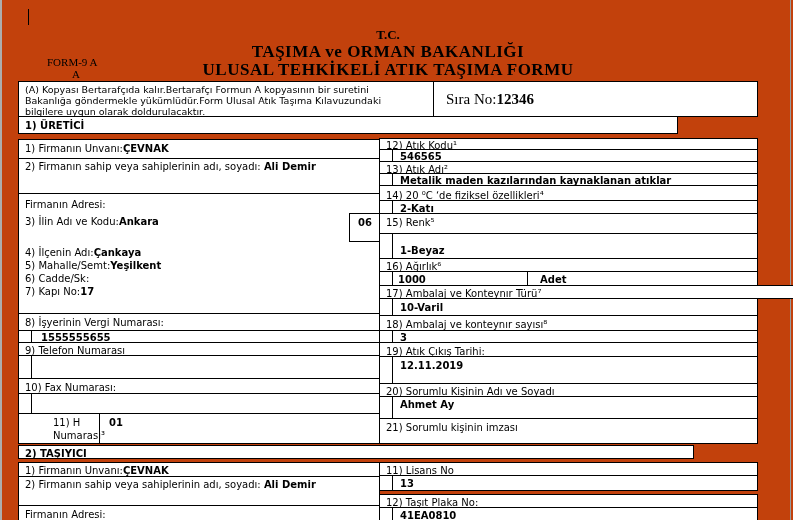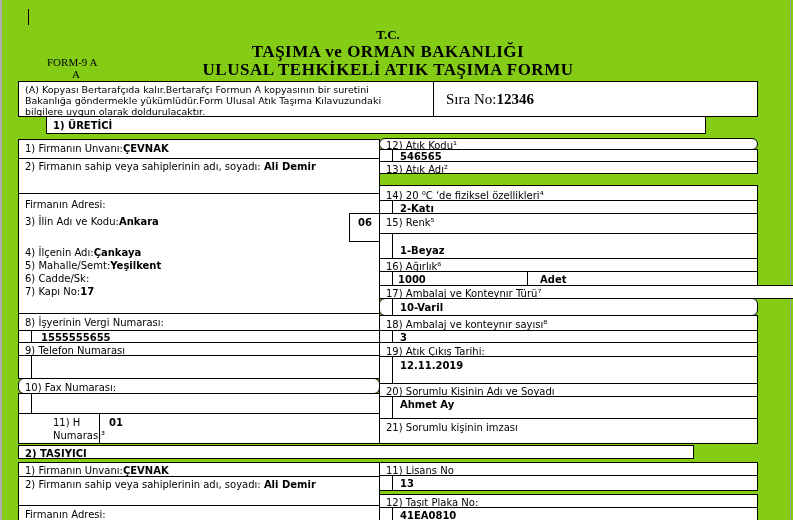--- a/index.html
+++ b/index.html
@@ -1,16 +1,16 @@
 <!DOCTYPE html>
 <html><head>
 <meta charset="utf-8">
 <style>
   html,body{margin:0;padding:0;background:#fff;}
-  #canvas{position:relative;width:793px;height:520px;overflow:hidden;background:#84cc16;
+  #canvas{position:relative;width:793px;height:520px;overflow:hidden;background:#c2410c;
           font-family:"DejaVu Sans",sans-serif;color:#000;}
   .edge-left{position:absolute;left:0;top:0;width:2px;height:520px;background:#adadad;}
   .edge-right{position:absolute;left:790px;top:0;width:1px;height:520px;background:#9a9a9a;}
   .caret{position:absolute;left:28px;top:9px;width:1px;height:16px;background:#000;}
   .hdr{position:absolute;left:18px;width:740px;text-align:center;
        font-family:"Liberation Serif",serif;font-weight:bold;white-space:nowrap;}
   .form9{position:absolute;font-family:"Liberation Serif",serif;font-size:11px;white-space:nowrap;}
   .cell{position:absolute;box-sizing:border-box;border:1px solid #000;background:#fff;
         font-size:10px;line-height:11px;overflow:hidden;white-space:nowrap;}
   .lblpad{padding:3px 0 0 6px;}
@@ -38,21 +38,21 @@
 
   <div class="cell" style="left:18px;top:81px;width:416px;height:36px;padding:2px 0 0 6px;font-size:9.5px;line-height:11px;">
     <div class="infoline">(A)  Kopyası Bertarafçıda kalır.Bertarafçı Formun A kopyasının bir suretini</div>
     <div class="infoline">Bakanlığa göndermekle yükümlüdür.Form Ulusal Atık Taşıma Kılavuzundaki</div>
     <div class="infoline">bilgilere uygun olarak doldurulacaktır.</div>
   </div>
   <div class="cell" style="left:433px;top:81px;width:325px;height:36px;padding:9px 0 0 12px;font-family:'Liberation Serif',serif;font-size:15px;line-height:16px;">
     <span>Sıra No:</span><span class="b">12346</span>
   </div>
 
-  <div class="cell b" style="left:18px;top:116px;width:660px;height:18px;padding:3px 0 0 6px;margin-left:28px;">1) ÜRETİCİ</div>
+  <div class="cell b" style="left:18px;top:116px;width:660px;height:18px;padding:3px 0 0 6px;">1) ÜRETİCİ</div>
 
   <div class="cell lblpad" style="left:18px;top:139px;width:362px;height:20px;">
     <span>1) Firmanın Unvanı:</span><span class="b">ÇEVNAK</span>
   </div>
   <div class="cell" style="left:18px;top:158px;width:362px;height:36px;padding:2px 0 0 6px;">
     <span>2) Firmanın sahip veya sahiplerinin adı, soyadı: </span><span class="b">Ali Demir</span>
   </div>
   <div class="cell" style="left:18px;top:193px;width:362px;height:121px;">
     <div class="addr-line" style="top:5px;">Firmanın Adresi:</div>
     <div class="addr-line" style="top:22px;">
@@ -73,55 +73,59 @@
   <div class="cell lblpad" style="left:18px;top:313px;width:362px;height:18px;">8) İşyerinin Vergi Numarası:</div>
   <div class="cell val" style="left:18px;top:330px;width:362px;height:13px;padding:1px 0 0 22px;">
     <div class="tick"></div>
     <span>1555555655</span>
   </div>
   <div class="cell" style="left:18px;top:342px;width:362px;height:14px;padding:2px 0 0 6px;">9) Telefon Numarası</div>
   <div class="cell val" style="left:18px;top:355px;width:362px;height:24px;padding:2px 0 0 22px;">
     <div class="tick"></div>
     <span></span>
   </div>
-  <div class="cell lblpad" style="left:18px;top:378px;width:362px;height:16px;border-radius:6px;">10) Fax Numarası:</div>
+  <div class="cell lblpad" style="left:18px;top:378px;width:362px;height:16px;">10) Fax Numarası:</div>
   <div class="cell val" style="left:18px;top:393px;width:362px;height:21px;padding:2px 0 0 22px;">
     <div class="tick"></div>
     <span></span>
   </div>
   <div class="cell" style="left:18px;top:413px;width:362px;height:31px;">
     <div style="position:absolute;left:6px;top:2px;width:70px;white-space:normal;line-height:13px;margin-left:28px;">11) H Numarası³</div>
     <div class="vline" style="left:80px;"></div>
     <div class="b" style="position:absolute;left:90px;top:3px;">01</div>
   </div>
 
-  <div class="cell" style="left:379px;top:138px;width:379px;height:12px;padding:1px 0 0 6px;border-radius:6px;">12) Atık Kodu¹</div>
+  <div class="cell" style="left:379px;top:138px;width:379px;height:12px;padding:1px 0 0 6px;">12) Atık Kodu¹</div>
   <div class="cell val" style="left:379px;top:149px;width:379px;height:13px;padding:1px 0 0 20px;">
     <div class="tick"></div>
     <span>546565</span>
   </div>
   <div class="cell" style="left:379px;top:161px;width:379px;height:13px;padding:2px 0 0 6px;">13) Atık Adı²</div>
+  <div class="cell val" style="left:379px;top:173px;width:379px;height:13px;padding:1px 0 0 20px;">
+    <div class="tick"></div>
+    <span>Metalik maden kazılarından kaynaklanan atıklar</span>
+  </div>
   <div class="cell" style="left:379px;top:185px;width:379px;height:16px;padding:4px 0 0 6px;">14) 20 ⁰C ‘de fiziksel özellikleri⁴</div>
   <div class="cell val" style="left:379px;top:200px;width:379px;height:14px;padding:2px 0 0 20px;">
     <div class="tick"></div>
     <span>2-Katı</span>
   </div>
   <div class="cell lblpad" style="left:379px;top:213px;width:379px;height:21px;">15) Renk⁵</div>
   <div class="cell val" style="left:379px;top:233px;width:379px;height:26px;padding:11px 0 0 20px;">
     <div class="tick"></div>
     <span>1-Beyaz</span>
   </div>
   <div class="cell" style="left:379px;top:258px;width:379px;height:14px;padding:2px 0 4px 6px;">16) Ağırlık⁶</div>
   <div class="cell val" style="left:379px;top:271px;width:149px;height:15px;padding:2px 0 0 18px;">
     <div class="tick"></div>
     <span>1000</span>
   </div>
   <div class="cell val" style="left:527px;top:271px;width:231px;height:15px;padding:2px 0 0 12px;">Adet</div>
   <div class="cell" style="left:379px;top:285px;width:422px;height:14px;padding:2px 0 0 6px;">17) Ambalaj ve Konteynır Türü⁷</div>
-  <div class="cell val" style="left:379px;top:298px;width:379px;height:18px;padding:3px 0 0 20px;border-radius:6px;">
+  <div class="cell val" style="left:379px;top:298px;width:379px;height:18px;padding:3px 0 0 20px;">
     <div class="tick"></div>
     <span>10-Varil</span>
   </div>
   <div class="cell lblpad" style="left:379px;top:315px;width:379px;height:22px;">18) Ambalaj ve konteynır sayısı⁸</div>
   <div class="cell val" style="left:379px;top:330px;width:379px;height:13px;padding:1px 0 0 20px;">
     <div class="tick"></div>
     <span>3</span>
   </div>
   <div class="cell lblpad" style="left:379px;top:342px;width:379px;height:15px;">19) Atık Çıkış Tarihi:</div>
   <div class="cell val" style="left:379px;top:356px;width:379px;height:28px;padding:3px 0 0 20px;">

